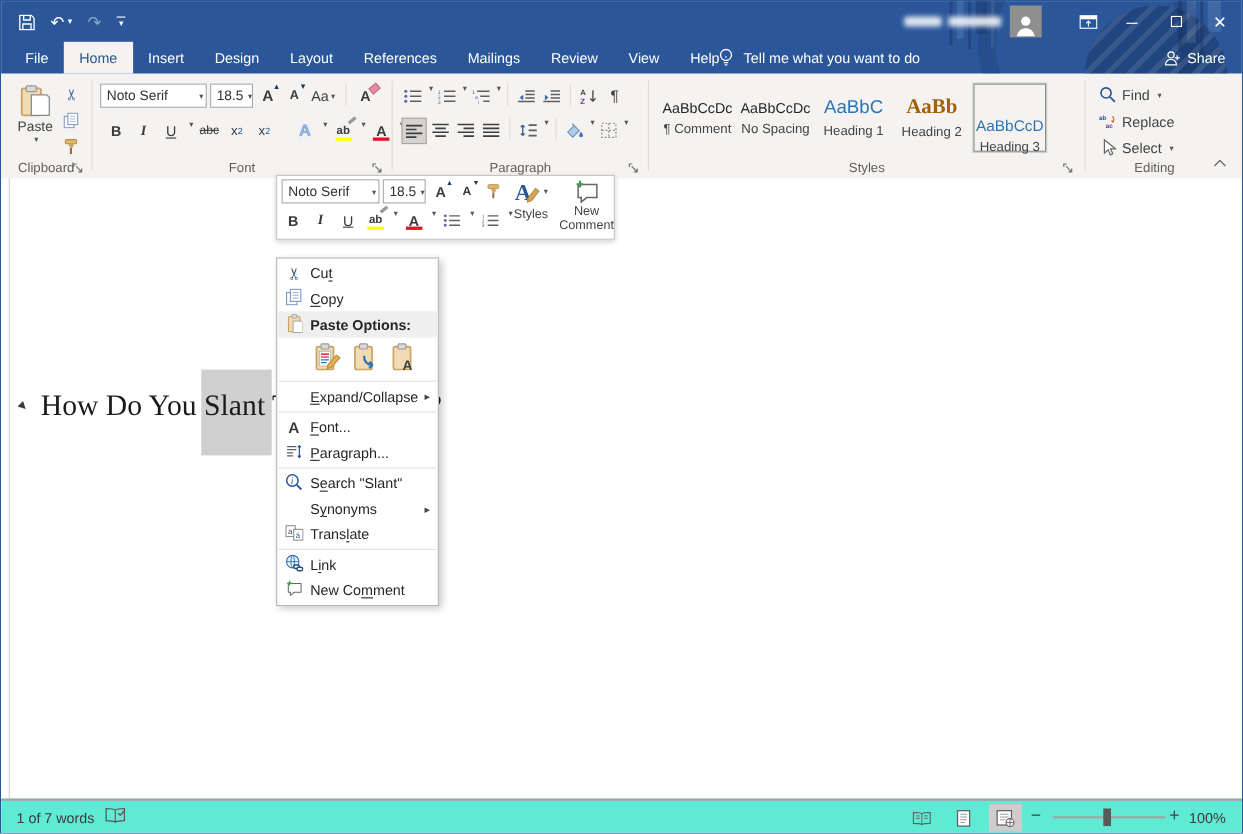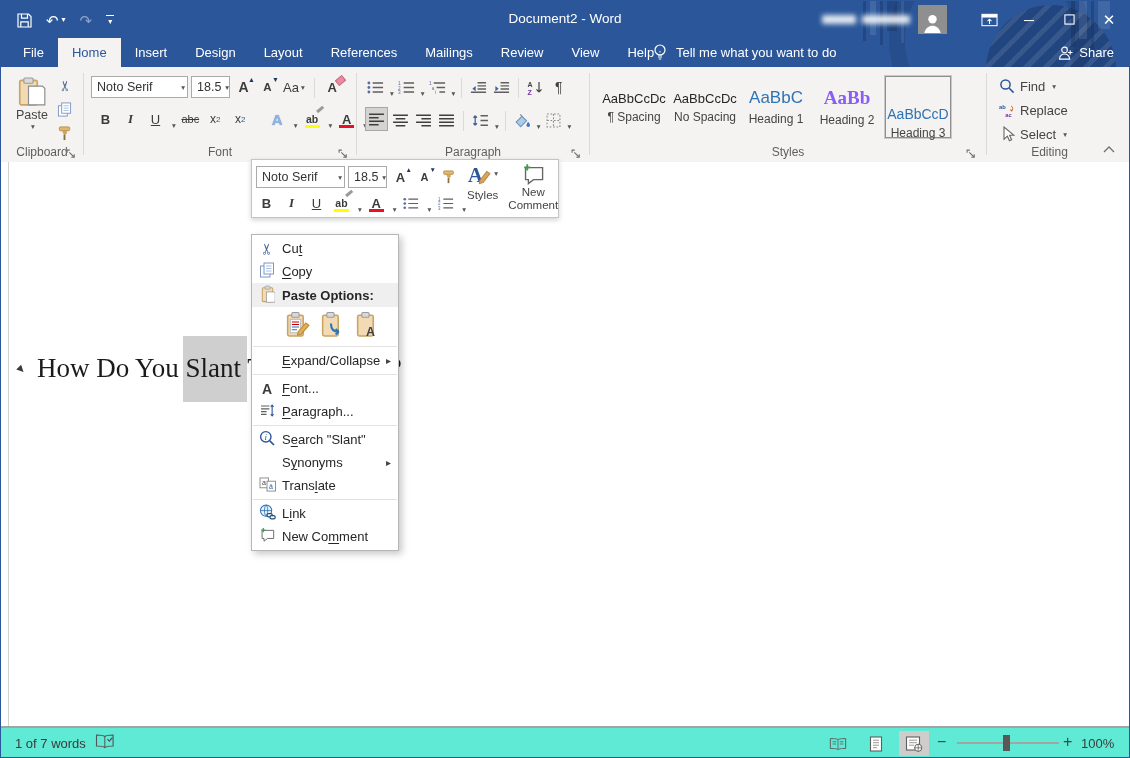--- a/index.html
+++ b/index.html
@@ -38,21 +38,21 @@
   #share{position:absolute;right:15px;top:0;height:29px;display:flex;align-items:center;gap:6px;color:#fff;font-size:13px;}
   #share svg{width:15px;height:14px;}
 
   
   #ribbon{position:absolute;left:0;top:66px;width:100%;height:95px;background:#f4f3f1;border-bottom:1px solid #d5d3d1;}
   .grp{position:absolute;top:0;height:94px;}
   .vsep{position:absolute;top:6px;height:82px;width:1px;background:#dcdad8;}
   .glabel{position:absolute;bottom:2px;left:0;width:100%;text-align:center;font-size:12px;color:#605e5c;white-space:nowrap;}
   .launch{position:absolute;bottom:4px;width:11px;height:11px;}
   .launch svg{width:11px;height:11px;}
-  .row{display:flex;align-items:flex-end;}
+  .row{display:flex;align-items:flex-start;}
   .ibtn{display:inline-flex;align-items:center;justify-content:center;height:22px;min-width:17px;padding:0 2px;color:#3b3b3b;font-size:13px;position:relative;}
   .ibtn svg{width:17px;height:15px;}
   .car{font-size:7.5px;color:#555;margin-left:2px;}
   .combo{display:flex;align-items:center;justify-content:space-between;border:1px solid #abaaa8;background:#fff;height:20px;font-size:12.5px;color:#333;padding:0 2px 0 5px;}
   .combo .car{margin-left:4px;}
   .ssep{width:1px;height:20px;background:#dcdad8;margin:0 4px;}
   .bld{font-weight:bold;}
   .ita{font-style:italic;font-family:"Liberation Serif",serif;font-weight:bold;}
   .und{text-decoration:underline;}
   .strike{text-decoration:line-through;font-size:11px;}
@@ -62,35 +62,35 @@
   
   #paste-btn{position:absolute;left:8px;top:7px;width:46px;height:74px;display:flex;flex-direction:column;align-items:center;font-size:12.5px;color:#444;}
   #paste-btn svg{width:28px;height:32px;margin-top:2px;}
   .clip-col{position:absolute;left:53px;top:8px;display:flex;flex-direction:column;gap:3px;}
   .clip-col .ibtn{height:21px;}
 
   
   .stylecard{position:absolute;top:9px;width:66px;height:62px;background:#f4f3f1;display:flex;flex-direction:column;align-items:center;justify-content:center;gap:4px;box-sizing:border-box;}
   .stylecard .prev{font-size:13px;color:#262626;white-space:nowrap;}
   .stylecard .prev.h1{font-size:17px;color:#2e74b5;}
-  .stylecard .prev.h2{font-size:19px;color:#8b5cf6;font-family:"Liberation Serif",serif;font-weight:bold;}
+  .stylecard .prev.h2{font-size:19px;color:#a16207;font-family:"Liberation Serif",serif;font-weight:bold;}
   .stylecard .prev.h3{font-size:14px;color:#2e74b5;margin-top:32px;}
   .stylecard .sname{font-size:12px;color:#444;white-space:nowrap;}
   .stylecard.selected{border:1px solid #8f8f8f;box-shadow:inset 0 0 0 2px #f4f3f1,0 0 0 1px #c9c9c9;}
 
   
   .edrow{display:flex;align-items:center;gap:5px;height:22px;margin:2px 0 0 12px;font-size:13px;color:#444;}
   .edrow svg{width:16px;height:16px;}
 
   
   #document{position:absolute;left:0;top:161px;width:100%;height:564px;background:#fff;}
   #doc-leftline{position:absolute;left:7px;top:0;width:1px;height:100%;background:#d2d2d2;}
   #heading{position:absolute;left:36px;top:191px;font-family:"Liberation Serif","DejaVu Serif",serif;font-size:27px;color:#1b1b1b;white-space:nowrap;z-index:1;}
   #collapse-tri{position:absolute;left:17px;top:202px;font-size:9px;color:#3a3a3a;transform:rotate(45deg);z-index:1;}
-  #heading .sel{background:#cfcfcf;padding:17px 6px 19px 3px;margin:-17px -6px -19px -3px;text-align:center;}
+  #heading .sel{background:#cfcfcf;padding:17px 6px 31px 3px;margin:-17px -6px -19px -3px;text-align:center;}
 
   
   #minibar{position:absolute;left:250px;top:158px;width:308px;height:59px;background:#fff;border:1px solid #c6c4c2;box-shadow:0 2px 5px rgba(0,0,0,.18);z-index:5;display:flex;box-sizing:border-box;}
   #mini-left{width:204px;padding:3px 0 0 4px;}
   #mini-left .row{height:25px;gap:1px;}
   .mini-vsep{width:1px;background:#dcdad8;margin:4px 2px;}
   .mini-big{display:flex;flex-direction:column;align-items:center;justify-content:flex-start;font-size:11.5px;color:#444;padding:3px 3px 0;line-height:1.15;text-align:center;}
   .mini-big svg{width:25px;height:23px;}
 
   
@@ -153,21 +153,20 @@
               <path d="M3.8 14V8.8h7.4V14" fill="none" stroke="#fff" stroke-width="1.2"></path>
             </svg>
         </span>
         <span class="qbtn">
             <span>↶</span>
             <span class="qcar">▾</span>
           </span>
         <span class="qbtn disabled">↷</span>
         <span class="qbtn" style="flex-direction:column;font-size:8px;line-height:1;"><span style="width:8px;border-top:1.5px solid #fff;margin-bottom:2px;"></span>▾</span>
       </div>
-      <div id="win-title">Document2  -  Word</div>
       <div id="tb-right">
         <span id="user-redacted">
             <i style="width:34px;"></i>
             <i style="width:48px;"></i>
           </span>
         <span id="avatar">
           <svg viewBox="0 0 24 24">
               <circle cx="12" cy="8.6" r="4.4" fill="#fff"></circle>
               <path d="M3.5 23c1-5.5 5-7.6 8.5-7.6s7.5 2.1 8.5 7.6z" fill="#fff"></path>
             </svg>
@@ -423,21 +422,21 @@
       <div class="glabel">Paragraph</div>
       <span class="launch" style="right:7px;"><svg viewBox="0 0 10 10">
             <path d="M1 3.5V1h2.5M3 3l4.5 4.5M7.5 4.8V7.5H4.8" fill="none" stroke="#707070"></path>
           </svg></span>
     </div>
 
     <div class="grp" style="left:589px;width:396px;">
       <div id="styles-gallery">
           <div class="stylecard" style="left: 11px;">
             <div class="prev normal">AaBbCcDc</div>
-            <div class="sname">¶ Spacing</div>
+            <div class="sname">¶ Comment</div>
           </div>
           <div class="stylecard" style="left: 82px;">
             <div class="prev nospacing">AaBbCcDc</div>
             <div class="sname">No Spacing</div>
           </div>
           <div class="stylecard" style="left: 153px; text-align: center;">
             <div class="prev h1">AaBbC</div>
             <div class="sname">Heading 1</div>
           </div>
           <div class="stylecard" style="left: 224px;">

